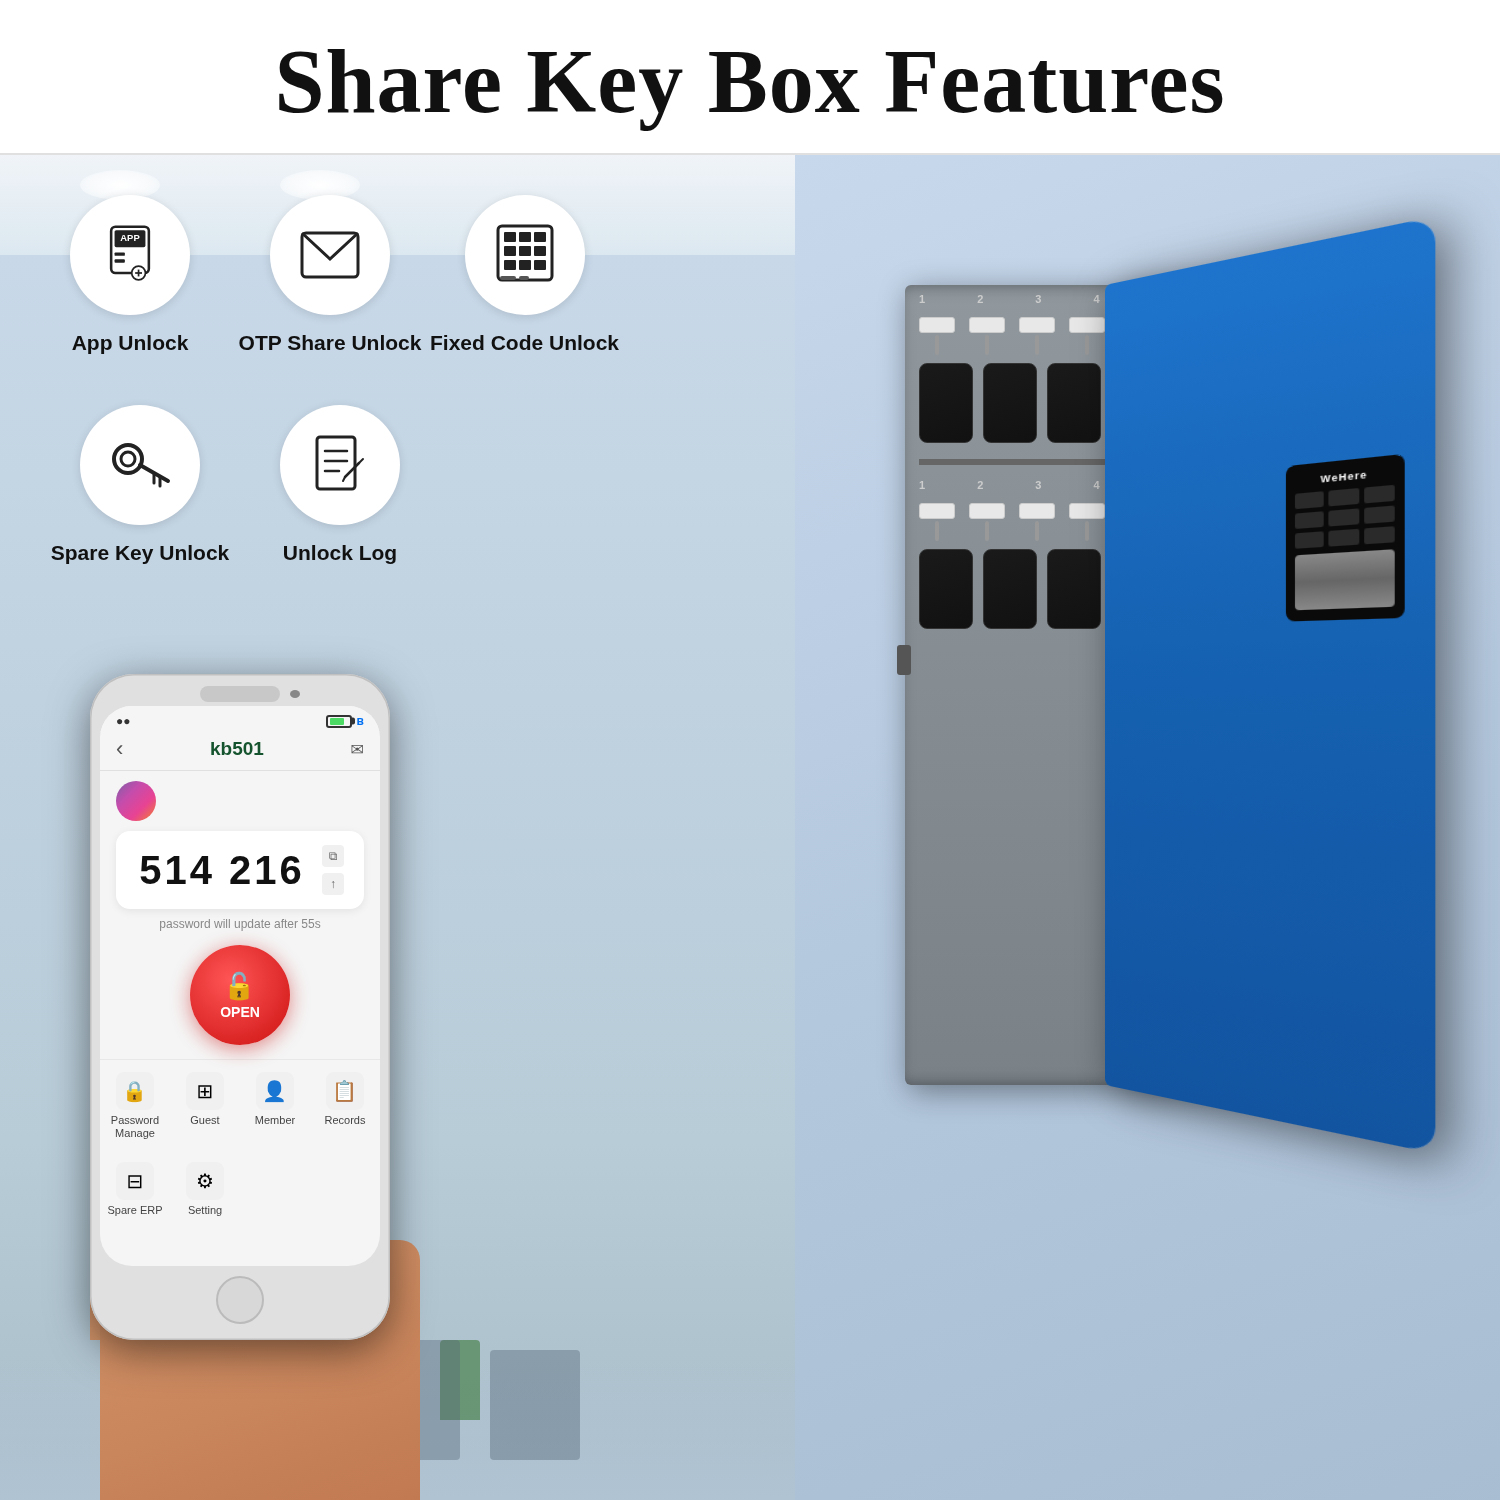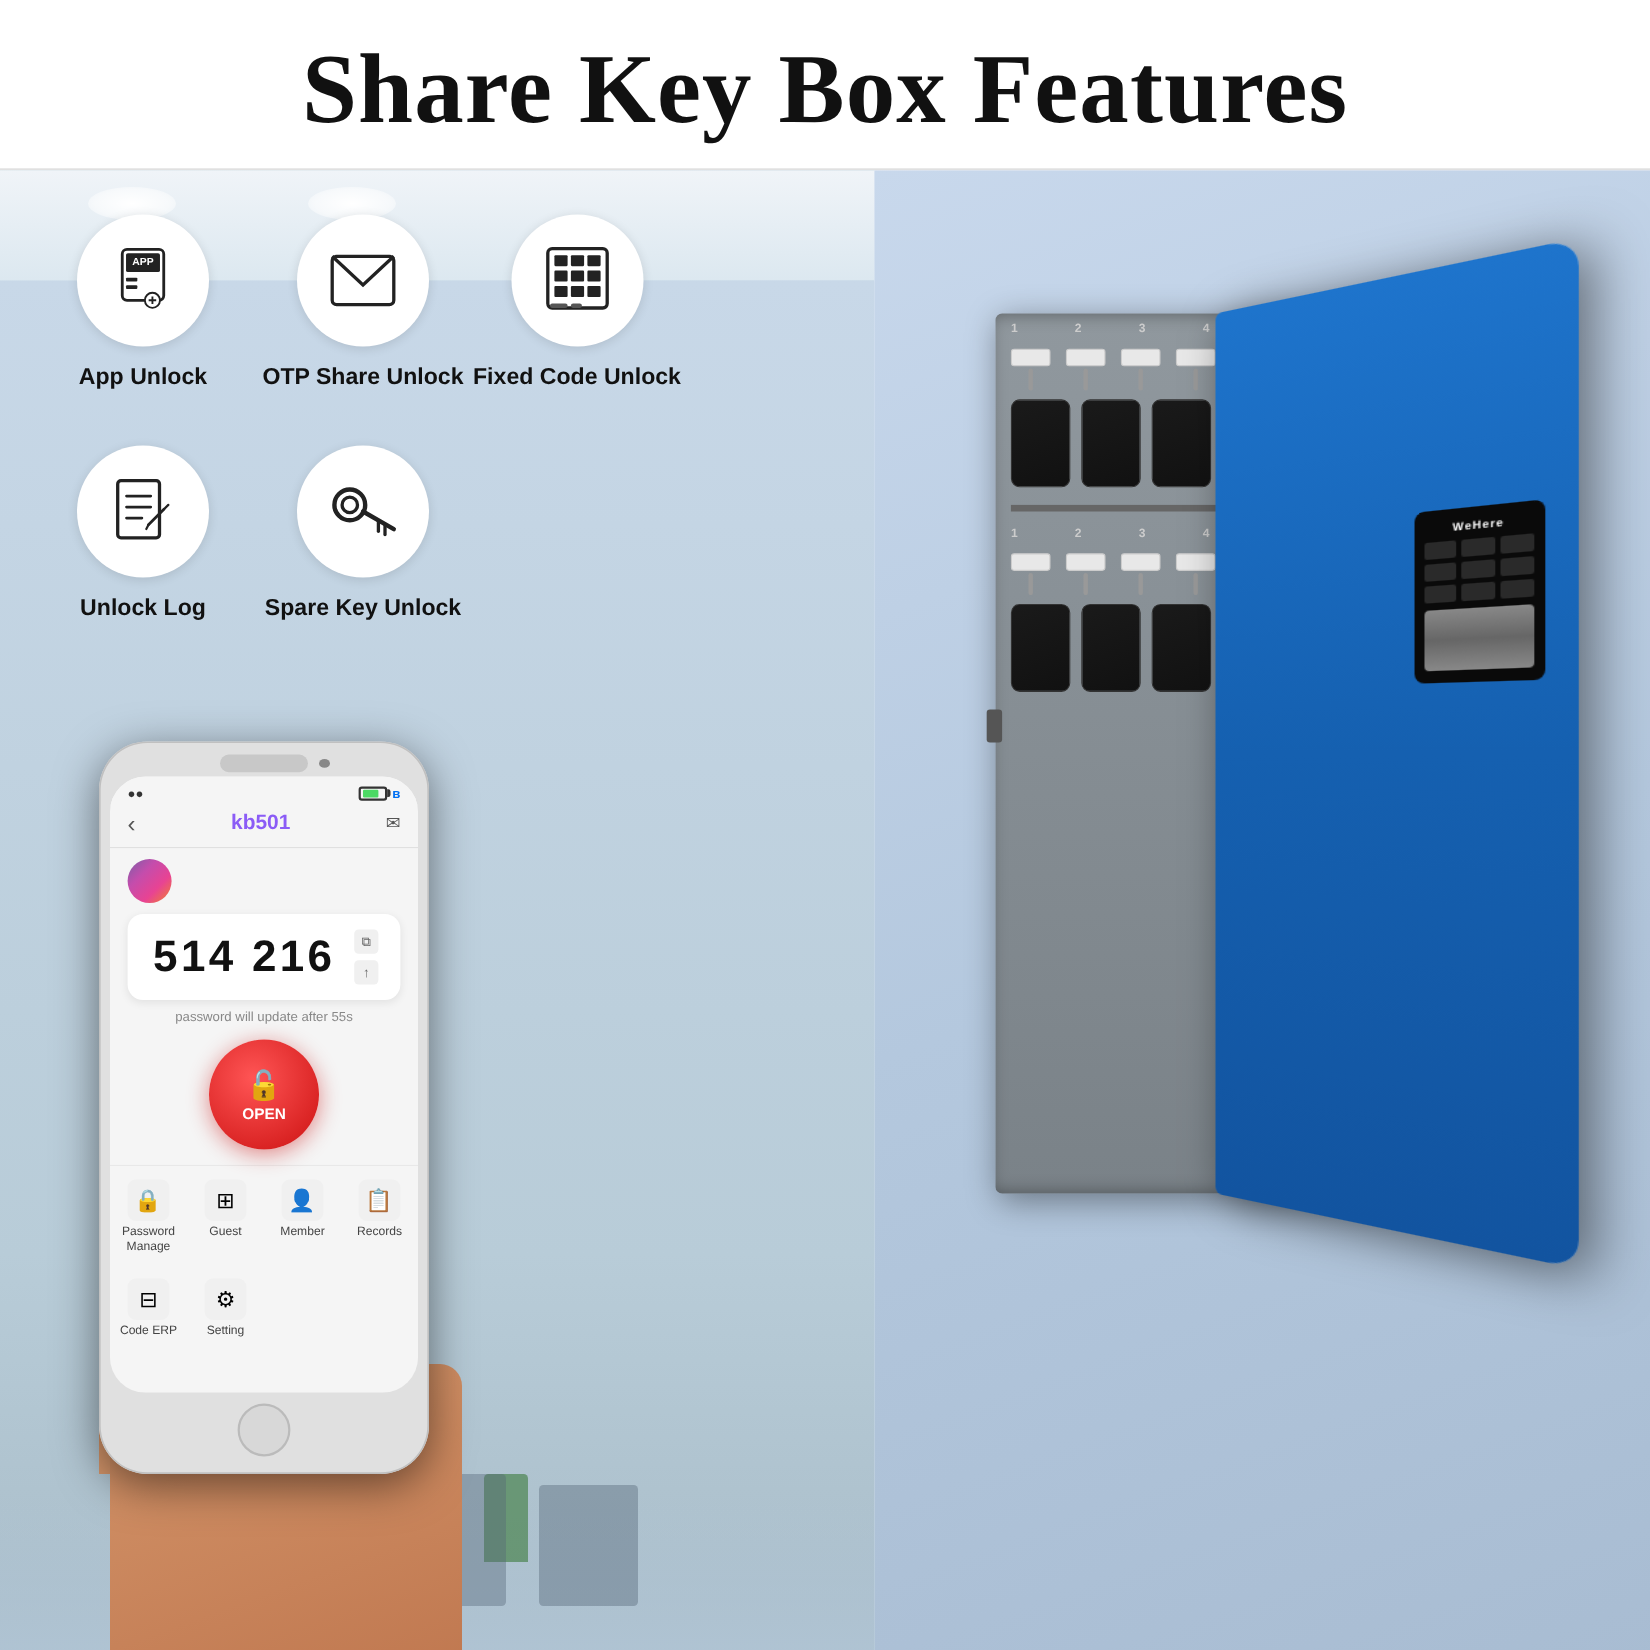--- a/index.html
+++ b/index.html
@@ -65,49 +65,49 @@
             <svg width="60" height="48" viewBox="0 0 60 48">
               <rect x="2" y="2" width="56" height="44" rx="4" fill="none" stroke="#222" stroke-width="3"></rect>
               <polyline points="2,2 30,28 58,2" fill="none" stroke="#222" stroke-width="3"></polyline>
             </svg>
           </div>
           <span style="font-size:21px; font-weight:700; color:#111; text-align:center; white-space:nowrap;">OTP Share Unlock</span>
         </div>
       </div>
 
       <div style="display:flex; gap:30px;">
-        <div style="display:flex; flex-direction:column; align-items:center; width:160px;">
-          <div style="width:120px; height:120px; background:#fff; border-radius:50%; display:flex; align-items:center; justify-content:center; margin-bottom:16px; box-shadow:0 2px 10px rgba(0,0,0,0.12);">
-
-            <svg width="54" height="64" viewBox="0 0 54 64">
-              <rect x="4" y="4" width="38" height="52" rx="3" fill="none" stroke="#222" stroke-width="3"></rect>
-              <line x1="12" y1="18" x2="34" y2="18" stroke="#222" stroke-width="2.5" stroke-linecap="round"></line>
-              <line x1="12" y1="28" x2="34" y2="28" stroke="#222" stroke-width="2.5" stroke-linecap="round"></line>
-              <line x1="12" y1="38" x2="26" y2="38" stroke="#222" stroke-width="2.5" stroke-linecap="round"></line>
-
-              <line x1="32" y1="44" x2="46" y2="30" stroke="#222" stroke-width="2.5" stroke-linecap="round"></line>
-              <line x1="46" y1="30" x2="50" y2="26" stroke="#222" stroke-width="2" stroke-linecap="round"></line>
-              <line x1="32" y1="44" x2="30" y2="48" stroke="#222" stroke-width="2" stroke-linecap="round"></line>
-            </svg>
-          </div>
-          <span style="font-size:21px; font-weight:700; color:#111; text-align:center;">Unlock Log</span>
-        </div>
-
         <div style="display:flex; flex-direction:column; align-items:center; width:180px;">
           <div style="width:120px; height:120px; background:#fff; border-radius:50%; display:flex; align-items:center; justify-content:center; margin-bottom:16px; box-shadow:0 2px 10px rgba(0,0,0,0.12);">
 
             <svg width="68" height="68" viewBox="0 0 68 68">
               <circle cx="22" cy="28" r="14" fill="none" stroke="#222" stroke-width="4"></circle>
               <circle cx="22" cy="28" r="7" fill="none" stroke="#222" stroke-width="3"></circle>
               <line x1="34" y1="34" x2="62" y2="50" stroke="#222" stroke-width="4" stroke-linecap="round"></line>
               <line x1="54" y1="46" x2="54" y2="55" stroke="#222" stroke-width="3" stroke-linecap="round"></line>
               <line x1="48" y1="43" x2="48" y2="52" stroke="#222" stroke-width="3" stroke-linecap="round"></line>
             </svg>
           </div>
           <span style="font-size:21px; font-weight:700; color:#111; text-align:center; white-space:nowrap;">Spare Key Unlock</span>
+        </div>
+
+        <div style="display:flex; flex-direction:column; align-items:center; width:160px;">
+          <div style="width:120px; height:120px; background:#fff; border-radius:50%; display:flex; align-items:center; justify-content:center; margin-bottom:16px; box-shadow:0 2px 10px rgba(0,0,0,0.12);">
+
+            <svg width="54" height="64" viewBox="0 0 54 64">
+              <rect x="4" y="4" width="38" height="52" rx="3" fill="none" stroke="#222" stroke-width="3"></rect>
+              <line x1="12" y1="18" x2="34" y2="18" stroke="#222" stroke-width="2.5" stroke-linecap="round"></line>
+              <line x1="12" y1="28" x2="34" y2="28" stroke="#222" stroke-width="2.5" stroke-linecap="round"></line>
+              <line x1="12" y1="38" x2="26" y2="38" stroke="#222" stroke-width="2.5" stroke-linecap="round"></line>
+
+              <line x1="32" y1="44" x2="46" y2="30" stroke="#222" stroke-width="2.5" stroke-linecap="round"></line>
+              <line x1="46" y1="30" x2="50" y2="26" stroke="#222" stroke-width="2" stroke-linecap="round"></line>
+              <line x1="32" y1="44" x2="30" y2="48" stroke="#222" stroke-width="2" stroke-linecap="round"></line>
+            </svg>
+          </div>
+          <span style="font-size:21px; font-weight:700; color:#111; text-align:center;">Unlock Log</span>
         </div>
       </div>
     </div>
 
     <div style="position:absolute; top:40px; left:430px; z-index:10; display:flex; flex-direction:column; align-items:center;">
       <div style="width:120px; height:120px; background:#fff; border-radius:50%; display:flex; align-items:center; justify-content:center; margin-bottom:16px; box-shadow:0 2px 10px rgba(0,0,0,0.12);">
 
         <svg width="58" height="62" viewBox="0 0 58 62">
           <rect x="2" y="2" width="54" height="54" rx="4" fill="none" stroke="#222" stroke-width="3"></rect>
 
@@ -155,21 +155,21 @@
                 <div style="width:26px; height:13px; border:2px solid #333; border-radius:3px; position:relative; display:flex; align-items:center; padding:1px 2px;">
                   <div style="width:80%; height:100%; background:#4cd964; border-radius:1px;"></div>
                   <div style="position:absolute; right:-5px; top:50%; transform:translateY(-50%); width:3px; height:7px; background:#333; border-radius:0 2px 2px 0;"></div>
                 </div>
                 <span style="font-size:12px; color:#0070f3; font-weight:900;">ʙ</span>
               </div>
             </div>
 
             <div style="display:flex; justify-content:space-between; align-items:center; padding:4px 16px 8px; border-bottom:1px solid #e0e0e0;">
               <span style="font-size:22px; color:#555; font-weight:300;">‹</span>
-              <span style="font-size:19px; font-weight:700; color:#8b5cf6;">kb501</span>
+              <span style="font-size:19px; font-weight:700; color:#14532d;">kb501</span>
               <span style="font-size:16px; color:#555;">✉</span>
             </div>
 
             <div style="display:flex; align-items:center; padding:10px 16px 4px;">
               <div style="width:40px; height:40px; border-radius:50%; background:linear-gradient(135deg, #7b5ea7, #c44dac, #e84393, #f0842a); margin-right:10px; flex-shrink:0;"></div>
             </div>
 
             <div style="display:flex; flex-direction:column; align-items:center; padding:6px 16px 4px;">
               <div style="background:#fff; border-radius:14px; padding:14px 20px; display:flex; align-items:center; gap:14px; box-shadow:0 2px 8px rgba(0,0,0,0.08); width:100%;">
                 <span style="font-size:40px; font-weight:800; color:#111; letter-spacing:3px; flex:1; text-align:center;">514 216</span>
@@ -203,21 +203,21 @@
               </div>
               <div style="display:flex; flex-direction:column; align-items:center; padding:8px 4px 6px;">
                 <div style="width:38px; height:38px; display:flex; align-items:center; justify-content:center; background:#f0f0f0; border-radius:8px; margin-bottom:4px; font-size:20px;">📋</div>
                 <span style="font-size:11px; color:#444; text-align:center;">Records</span>
               </div>
             </div>
 
             <div style="display:grid; grid-template-columns:repeat(4,1fr); padding:4px 0 8px;">
               <div style="display:flex; flex-direction:column; align-items:center; padding:8px 4px 6px;">
                 <div style="width:38px; height:38px; display:flex; align-items:center; justify-content:center; background:#f0f0f0; border-radius:8px; margin-bottom:4px; font-size:20px;">⊟</div>
-                <span style="font-size:11px; color:#444; text-align:center;">Code ERP</span>
+                <span style="font-size:11px; color:#444; text-align:center;">Spare ERP</span>
               </div>
               <div style="display:flex; flex-direction:column; align-items:center; padding:8px 4px 6px;">
                 <div style="width:38px; height:38px; display:flex; align-items:center; justify-content:center; background:#f0f0f0; border-radius:8px; margin-bottom:4px; font-size:20px;">⚙</div>
                 <span style="font-size:11px; color:#444; text-align:center;">Setting</span>
               </div>
             </div>
           </div>
 
           <div style="width:48px; height:48px; border-radius:50%; border:2px solid #bbb; background:#d8d8d8; margin:10px auto 4px;"></div>
         </div>

